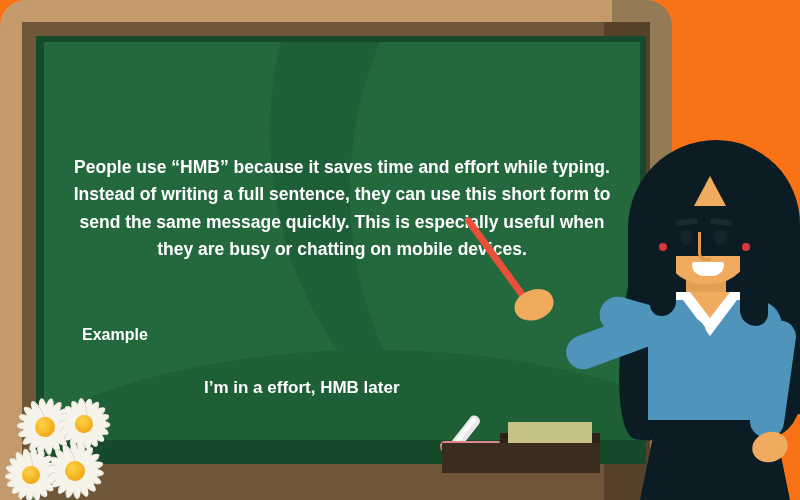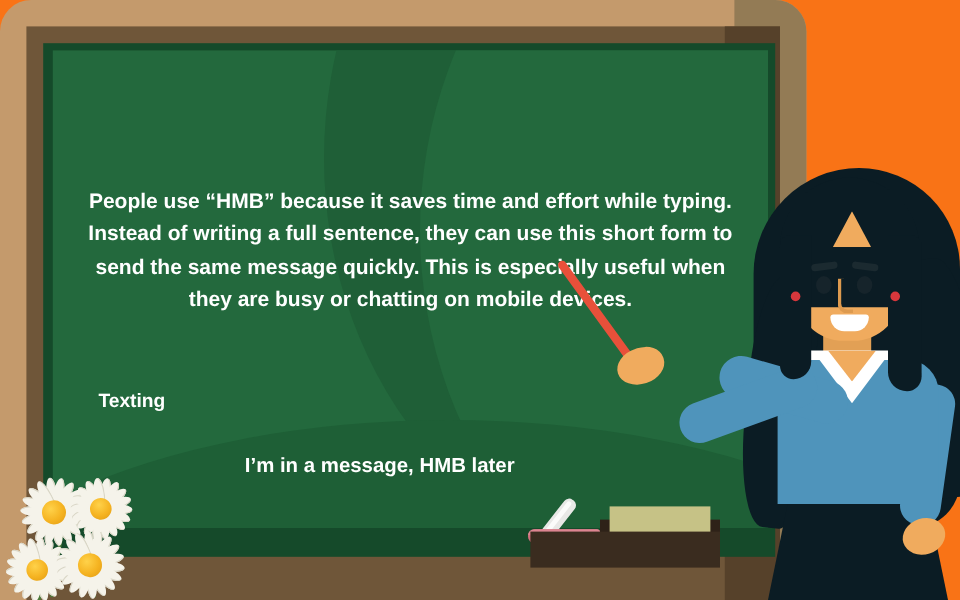--- a/index.html
+++ b/index.html
@@ -434,22 +434,22 @@
   <div class="board-dark"></div>
 
   <div class="board">
     <div class="board-arc-a"></div>
     <div class="board-arc-b"></div>
     <div class="board-arc-c"></div>
   </div>
 
   <div class="board-text">
     <div class="body-copy">People use “HMB” because it saves time and effort while typing. Instead of writing a full sentence, they can use this short form to send the same message quickly. This is especially useful when they are busy or chatting on mobile devices.</div>
-    <div class="example-label">Texting</div>
-    <div class="example-quote">I’m in a message, HMB later</div>
+    <div class="example-label">Example</div>
+    <div class="example-quote">I’m in a effort, HMB later</div>
   </div>
 
   <div class="pointer"></div>
 
   <div class="ledge-back"></div>
   <div class="eraser-khaki"></div>
   <div class="chalk"></div>
   <div class="chalk-hl"></div>
   <div class="eraser-pink"></div>
   <div class="eraser-pink-top"></div>

